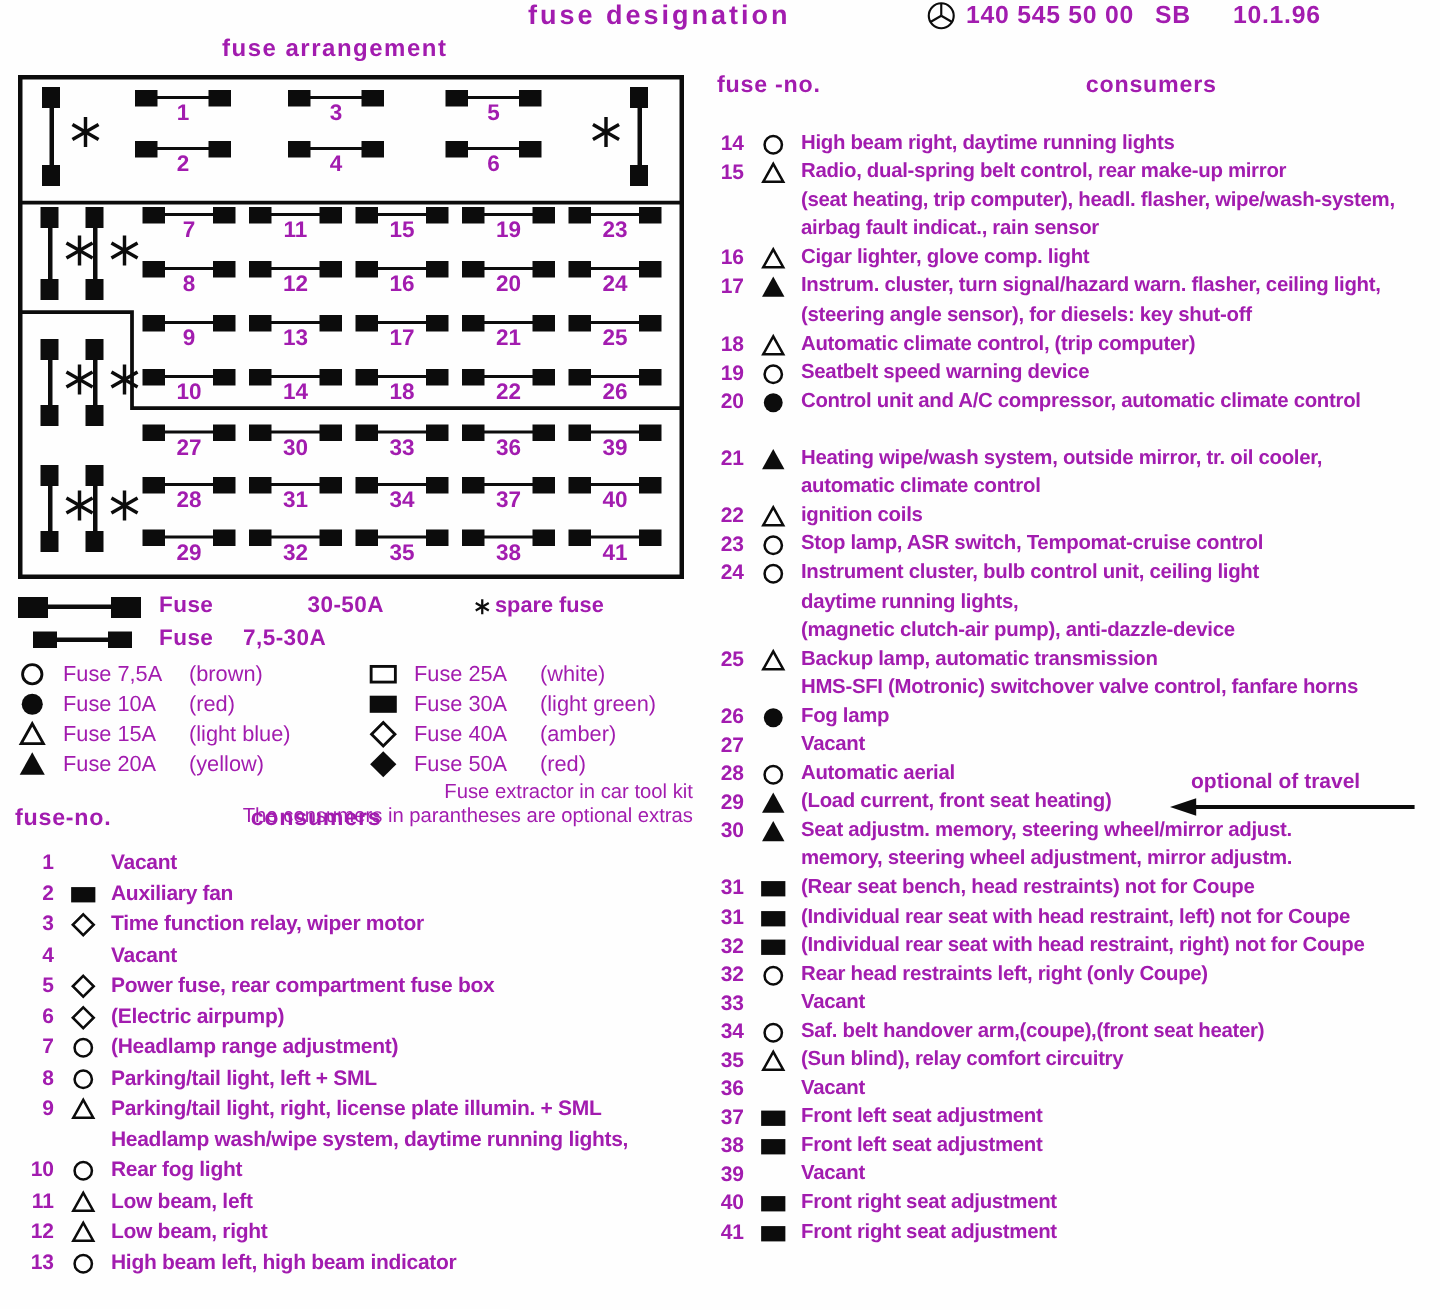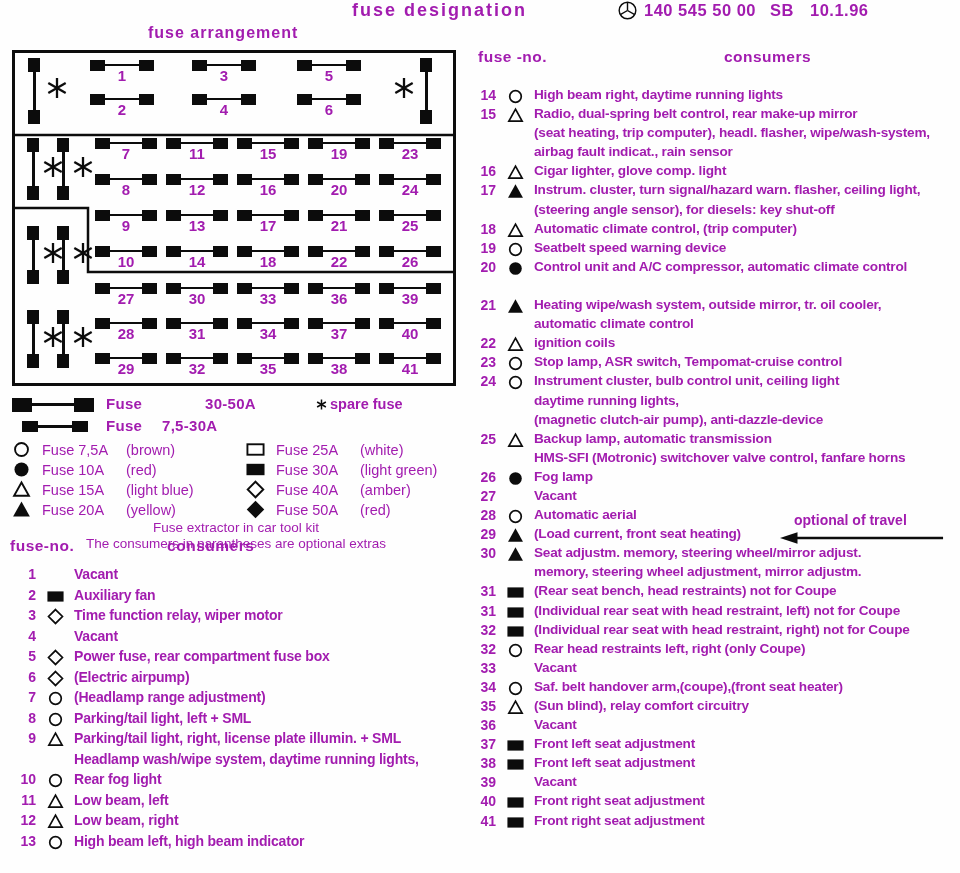--- a/index.html
+++ b/index.html
@@ -9,21 +9,21 @@
     overflow:hidden;
   }
   .abs{position:absolute;}
   .b{font-weight:700;}
 
   
   .hdr-title{left:352px;top:0px;font-size:18px;font-weight:700;letter-spacing:2px;}
   .hdr-part{left:618px;top:1px;font-size:16.5px;font-weight:700;display:flex;align-items:center;letter-spacing:.5px;}
   .hdr-part .mb-star{margin-right:7px;display:inline-flex;}
   .hdr-part .pn{margin-right:14px;}
-  .hdr-part .sb{margin-right:16px;}
+  .hdr-part .sb{margin-right:28px;}
 
   
   .arr-title{left:148px;top:24px;font-size:16px;font-weight:700;letter-spacing:1px;}
   #diagram{left:12px;top:50px;width:444px;height:336px;}
   #diagram svg.lines{position:absolute;left:0;top:0;}
   .hfuse{position:absolute;height:24px;}
   .hfuse .sq{position:absolute;top:0;width:15px;height:11px;background:#0c0c0c;}
   .hfuse .sq.l{left:0;} .hfuse .sq.r{right:0;}
   .hfuse .bar{position:absolute;top:3.5px;left:12px;right:12px;height:2.5px;background:#0c0c0c;}
   .hfuse .num{position:absolute;top:7px;left:0;right:0;text-align:center;font-size:15px;font-weight:700;}
@@ -40,21 +40,21 @@
   .lg-glyph .bar{position:absolute;background:#0c0c0c;}
   .lg-txt{position:absolute;font-size:15px;font-weight:700;letter-spacing:.3px;}
   .lg-spare{position:absolute;left:306px;top:4px;font-size:14.5px;font-weight:700;display:flex;align-items:center;}
   .lg-spare svg{margin-right:3px;}
   #legend-types{position:absolute;left:0;top:48px;width:452px;}
   .lt-row{position:relative;height:20px;}
   .lt-cell{position:absolute;top:0;display:flex;align-items:center;font-size:14.5px;}
   .lt-cell .lt-sym{width:30px;display:flex;justify-content:flex-start;}
   .lt-cell .lt-label{width:84px;}
   .lt-cell.left{left:2px;} .lt-cell.right{left:236px;}
-  .lg-note{position:absolute;left:0;width:100%;text-align:center;font-size:13.5px;}
+  .lg-note{position:absolute;left:0;width:100%;text-align:right;font-size:13.5px;}
 
   
   .list-hdr{font-size:15.5px;font-weight:700;letter-spacing:.5px;}
   #left-list{left:10px;top:537px;width:456px;}
   #left-list .items{margin-top:11px;}
   #left-list .row{height:20.5px;}
   #left-list .c-txt{font-size:14px;}
   #right-list{left:470px;top:48px;width:488px;}
   #right-list .items{margin-top:21px;}
   #right-list .row{height:19.1px;}

